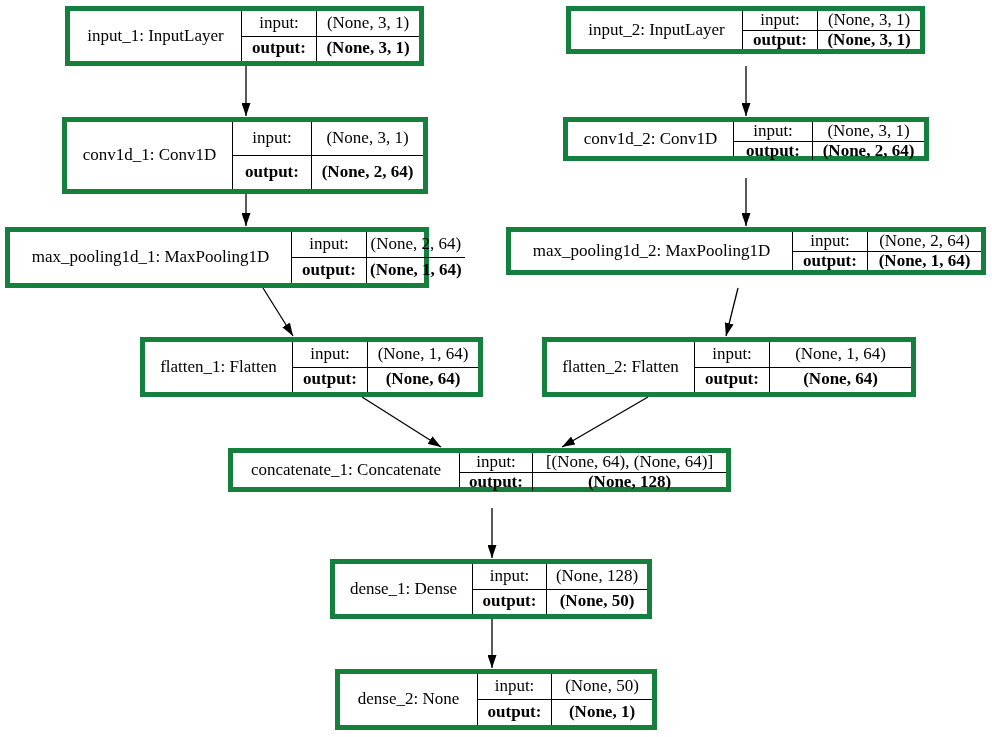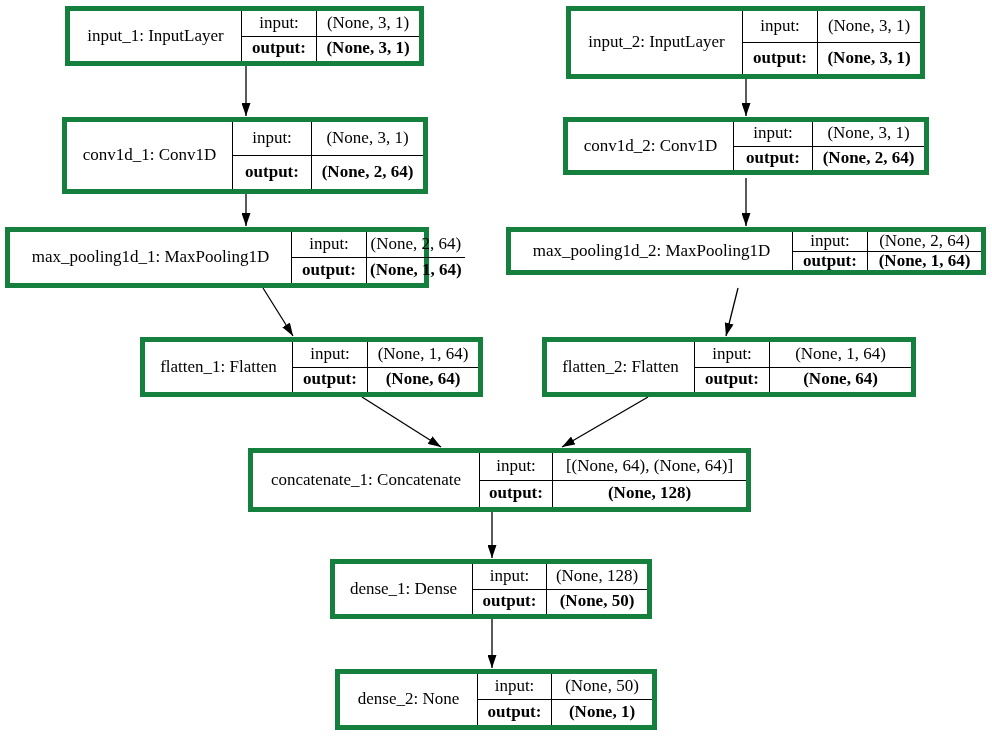--- a/index.html
+++ b/index.html
@@ -105,21 +105,21 @@
         <div class="lbl">input:</div>
         <div class="val">(None, 3, 1)</div>
       </div>
       <div class="row row-output">
         <div class="lbl">output:</div>
         <div class="val">(None, 3, 1)</div>
       </div>
     </div>
   </div>
 
-  <div class="node" style="left:566px;top:6px;width:359px;height:73px;--nameW:172px;--labelW:75px">
+  <div class="node" style="left:566px;top:6px;width:359px;height:48px;--nameW:172px;--labelW:75px">
     <div class="name">input_2: InputLayer</div>
     <div class="io">
       <div class="row row-input">
         <div class="lbl">input:</div>
         <div class="val">(None, 3, 1)</div>
       </div>
       <div class="row row-output">
         <div class="lbl">output:</div>
         <div class="val">(None, 3, 1)</div>
       </div>
@@ -133,21 +133,21 @@
         <div class="lbl">input:</div>
         <div class="val">(None, 3, 1)</div>
       </div>
       <div class="row row-output">
         <div class="lbl">output:</div>
         <div class="val">(None, 2, 64)</div>
       </div>
     </div>
   </div>
 
-  <div class="node" style="left:563px;top:117px;width:366px;height:58px;--nameW:166px;--labelW:79px">
+  <div class="node" style="left:563px;top:117px;width:366px;height:44px;--nameW:166px;--labelW:79px">
     <div class="name">conv1d_2: Conv1D</div>
     <div class="io">
       <div class="row row-input">
         <div class="lbl">input:</div>
         <div class="val">(None, 3, 1)</div>
       </div>
       <div class="row row-output">
         <div class="lbl">output:</div>
         <div class="val">(None, 2, 64)</div>
       </div>
@@ -203,21 +203,21 @@
         <div class="lbl">input:</div>
         <div class="val">(None, 1, 64)</div>
       </div>
       <div class="row row-output">
         <div class="lbl">output:</div>
         <div class="val">(None, 64)</div>
       </div>
     </div>
   </div>
 
-  <div class="node" style="left:248px;top:448px;width:503px;height:64px;--nameW:227px;--labelW:73px">
+  <div class="node" style="left:228px;top:448px;width:503px;height:44px;--nameW:227px;--labelW:73px">
     <div class="name">concatenate_1: Concatenate</div>
     <div class="io">
       <div class="row row-input">
         <div class="lbl">input:</div>
         <div class="val">[(None, 64), (None, 64)]</div>
       </div>
       <div class="row row-output">
         <div class="lbl">output:</div>
         <div class="val">(None, 128)</div>
       </div>

